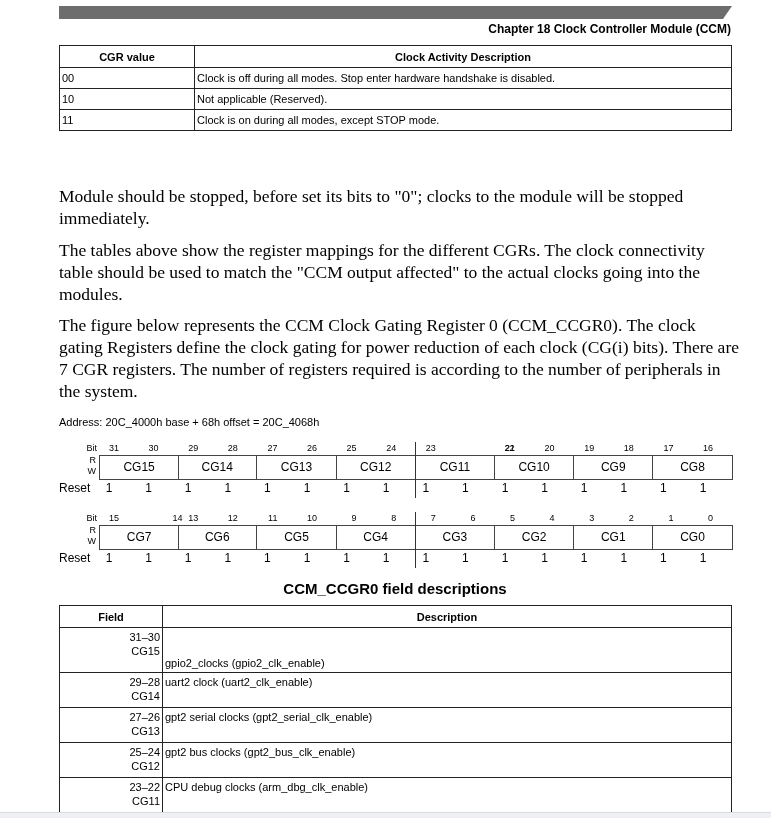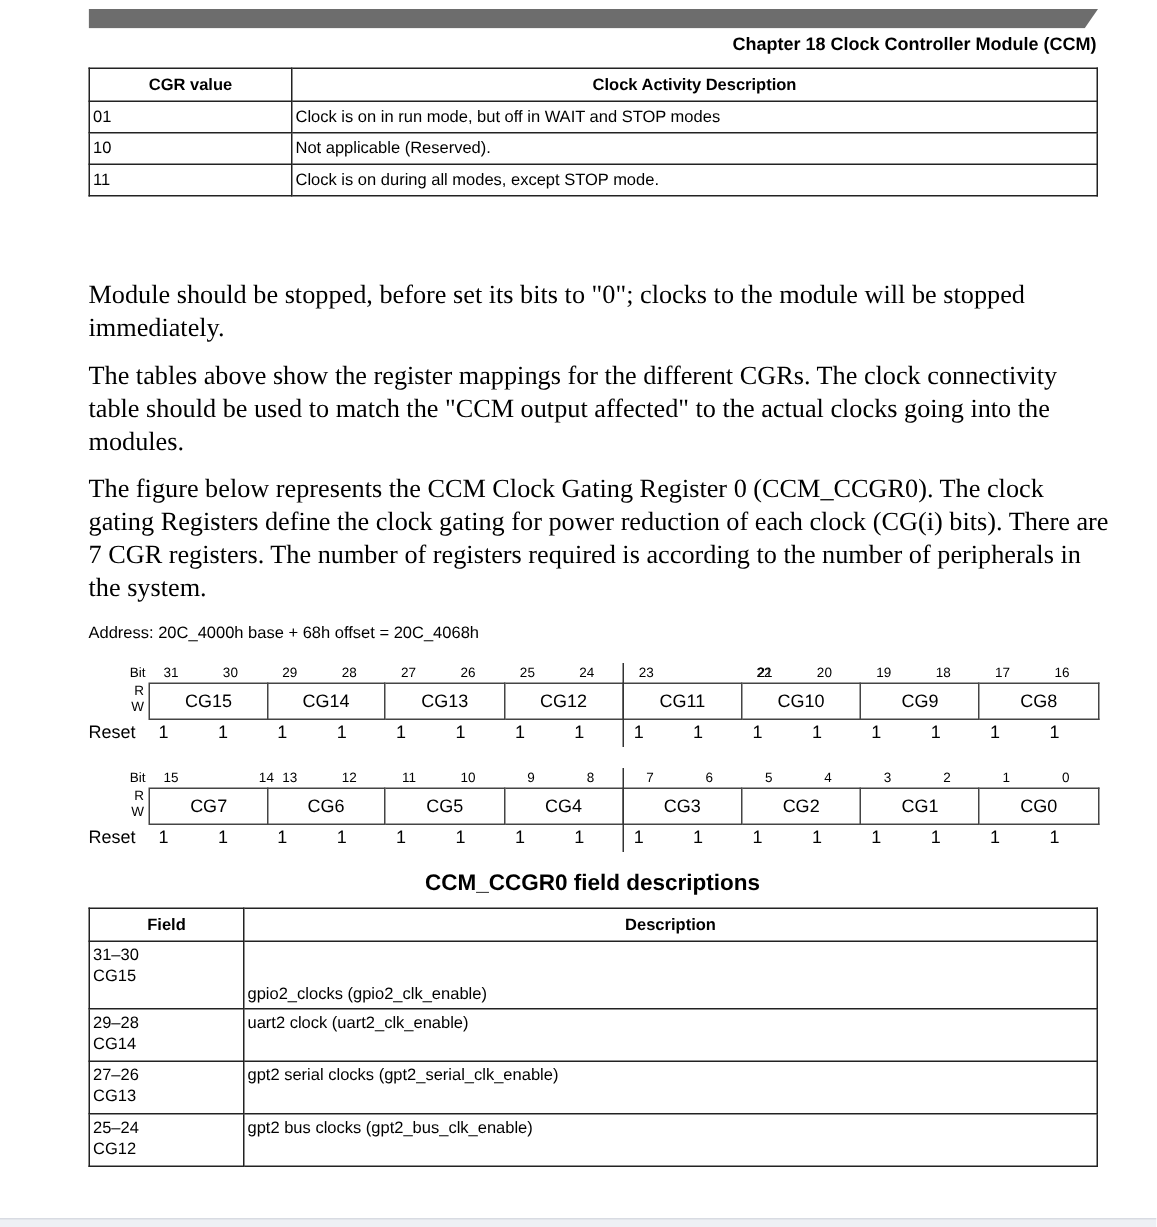--- a/index.html
+++ b/index.html
@@ -47,41 +47,41 @@
   .fieldbox.first { border-left: 1px solid #444; }
   .resetrow { font-size: 12px; height: 18px !important; }
   .resetlbl { position: absolute; left: 0; top: 1px; font-size: 12px; }
   .resetval { position: absolute; top: 1px; width: 20px; text-align: center; }
   .divider { position: absolute; left: 374px; top: 0; width: 1px; height: 56px; background: #333; }
   .desc-title { position: absolute; left: 0; width: 790px; text-align: center; top: 580px; font-size: 15px; font-weight: bold; }
   .field-table { position: absolute; left: 59px; top: 605px; width: 673px; font-size: 11px; }
   .field-table th, .field-table td { border: 1px solid #222; padding: 0 2px; vertical-align: top; }
   .field-table th { font-weight: bold; height: 21px; text-align: center; vertical-align: middle; }
   .field-table th.f { width: 98px; }
-  .field-table td.f { text-align: left; line-height: 14px; padding-top: 2px; height: 32px; }
+  .field-table td.f { text-align: right; line-height: 14px; padding-top: 2px; height: 32px; }
   .field-table td.f.tall { height: 36px; }
   .field-table td.d { line-height: 14px; padding-top: 2px; }
   .field-table td.d.bottom { vertical-align: bottom; padding-bottom: 2px; }
   .bottom-strip { position: absolute; left: 0; top: 812px; width: 771px; height: 6px; background: #eef0f4; border-top: 1px solid #d8dbe2; }
 </style>
 </head>
 <body>
 
 <div class="topbar"></div>
 <div class="chapter">Chapter 18 Clock Controller Module (CCM)</div>
 
 <table class="cgr-table">
   <tbody>
       <tr>
     <th class="val">CGR value</th>
     <th>Clock Activity Description</th>
   </tr>
   <tr>
-    <td class="val">01</td>
-    <td>Clock is on in run mode, but off in WAIT and STOP modes</td>
+    <td class="val">00</td>
+    <td>Clock is off during all modes. Stop enter hardware handshake is disabled.</td>
   </tr>
   <tr>
     <td class="val">10</td>
     <td>Not applicable (Reserved).</td>
   </tr>
   <tr>
     <td class="val">11</td>
     <td>Clock is on during all modes, except STOP mode.</td>
   </tr>
 </tbody>
@@ -221,16 +221,20 @@
     <td class="d">uart2 clock (uart2_clk_enable)</td>
   </tr>
   <tr>
     <td class="f"><span>27–26</span><br><span>CG13</span></td>
     <td class="d">gpt2 serial clocks (gpt2_serial_clk_enable)</td>
   </tr>
   <tr>
     <td class="f"><span>25–24</span><br><span>CG12</span></td>
     <td class="d">gpt2 bus clocks (gpt2_bus_clk_enable)</td>
   </tr>
+  <tr>
+    <td class="f"><span>23–22</span><br><span>CG11</span></td>
+    <td class="d">CPU debug clocks (arm_dbg_clk_enable)</td>
+  </tr>
 </tbody>
   </table>
 
 <div class="bottom-strip"></div>
 
 </body></html>

